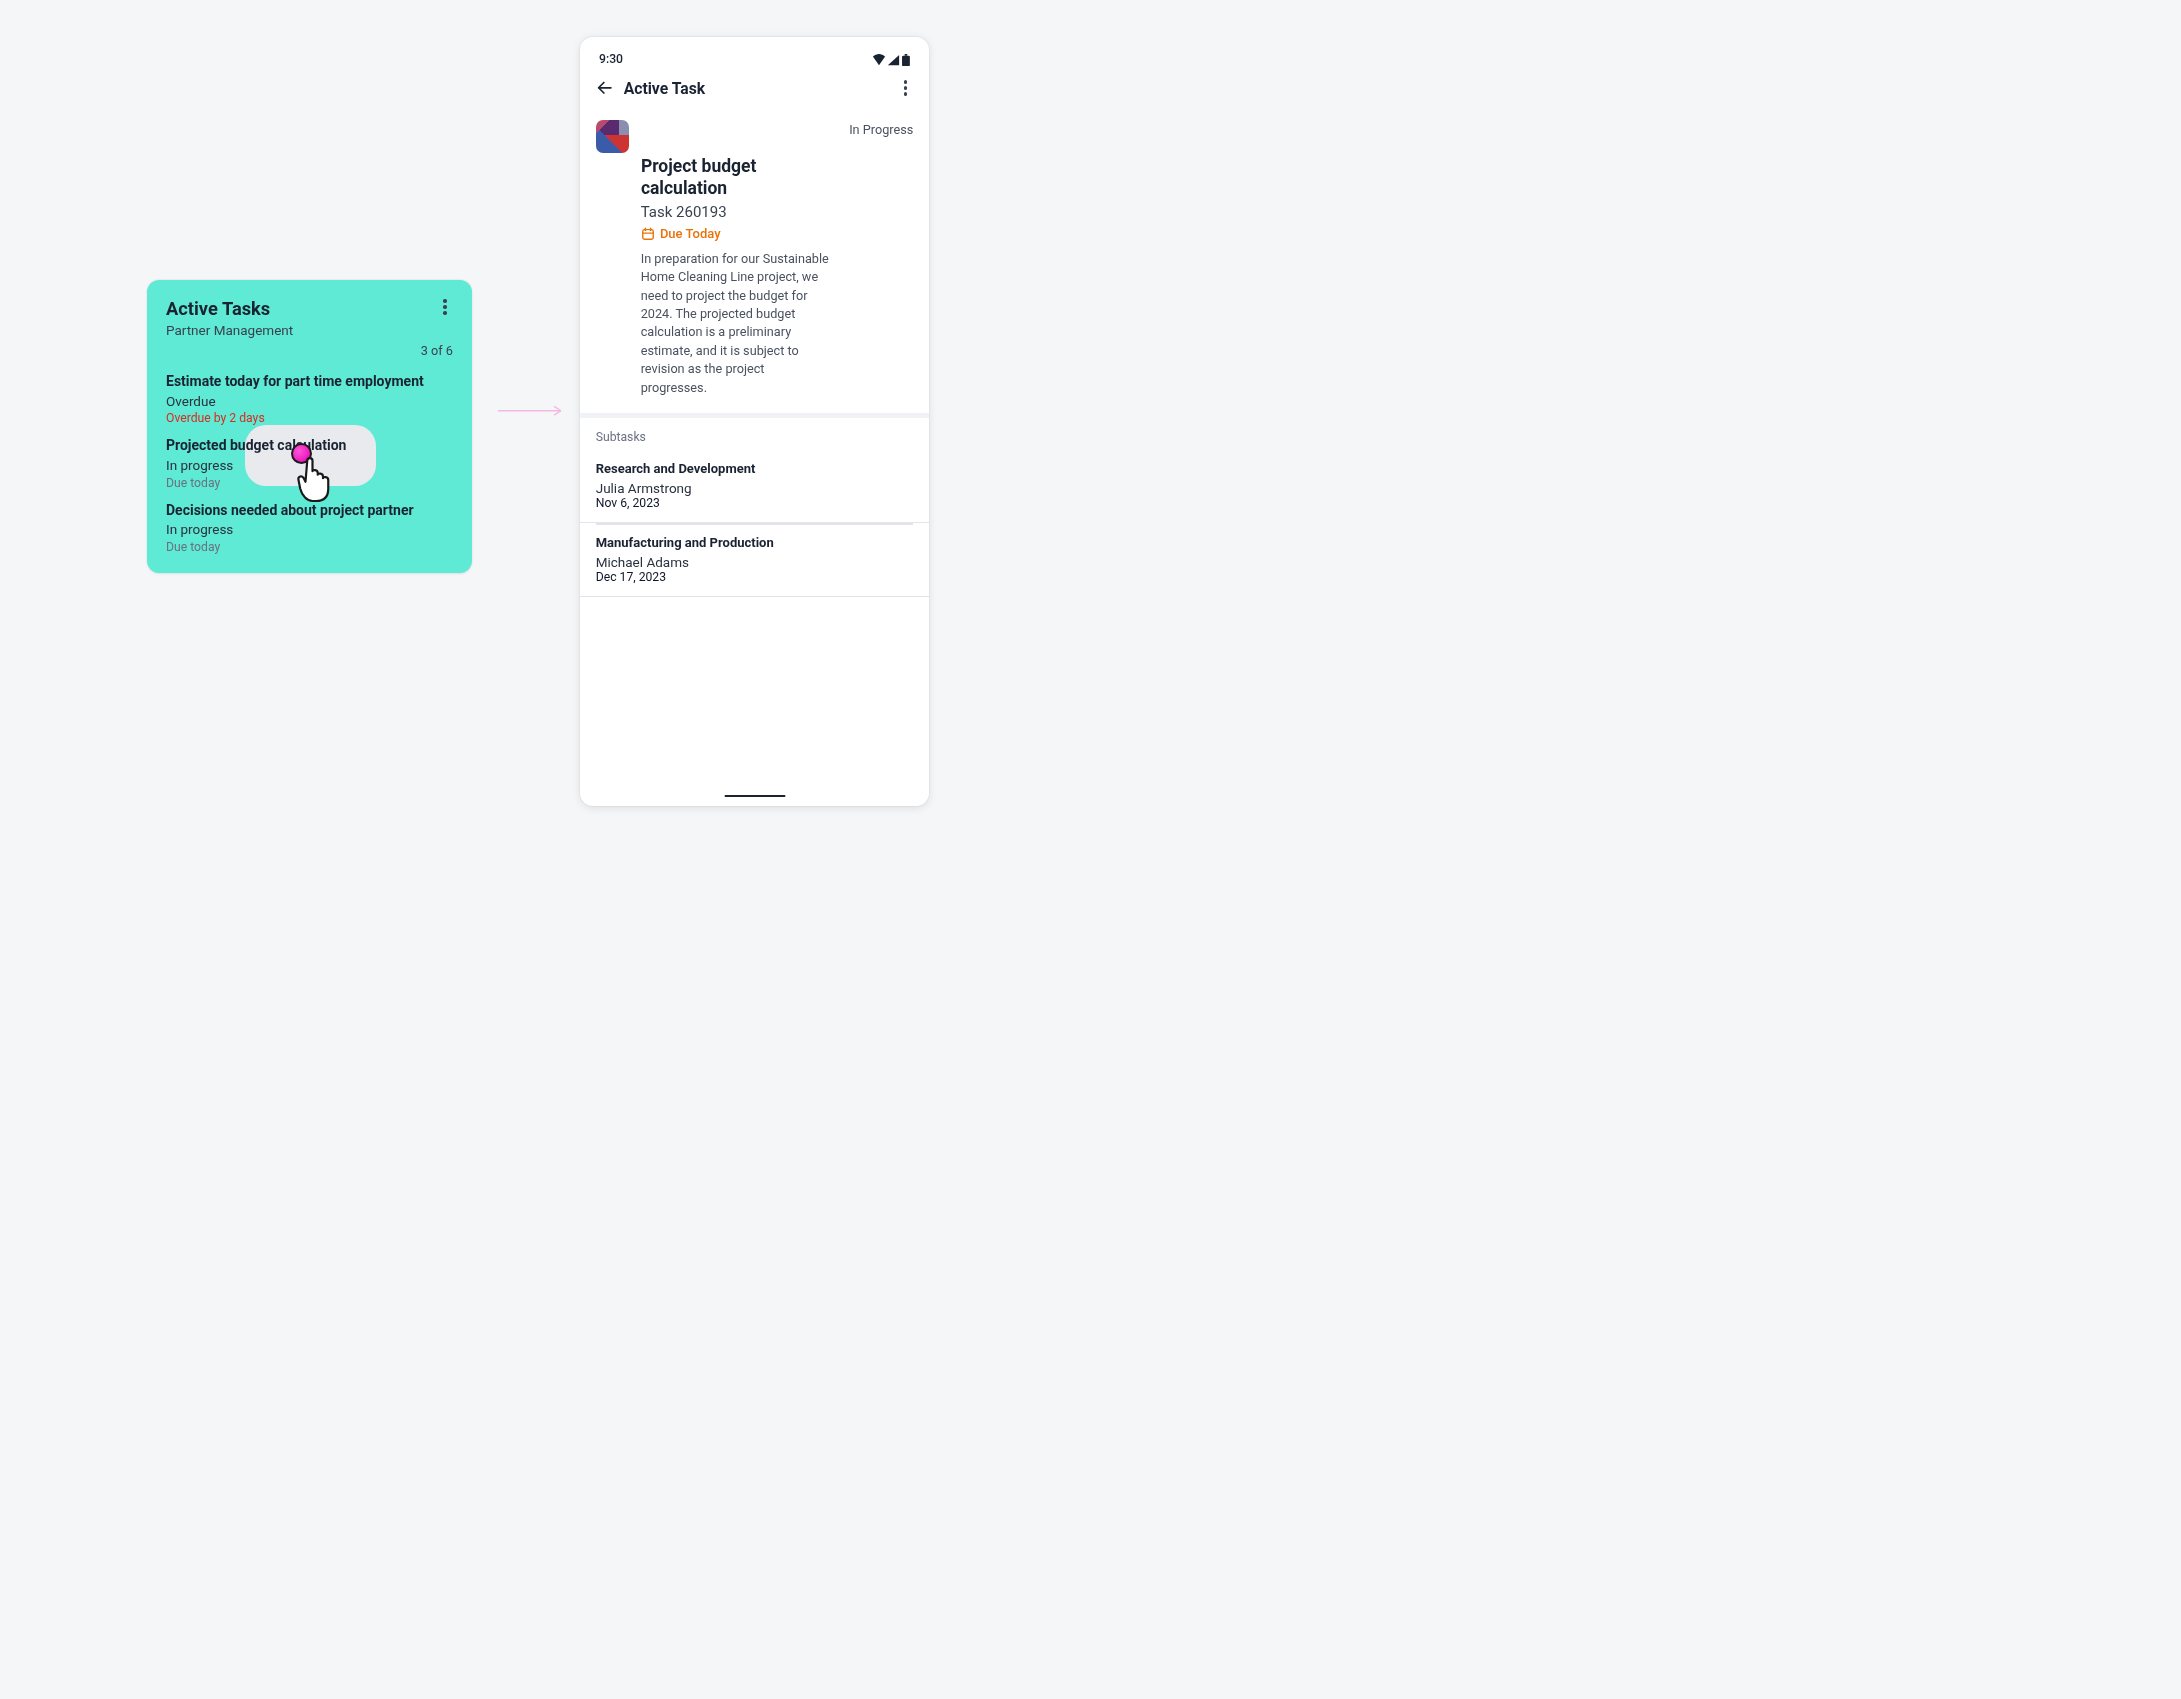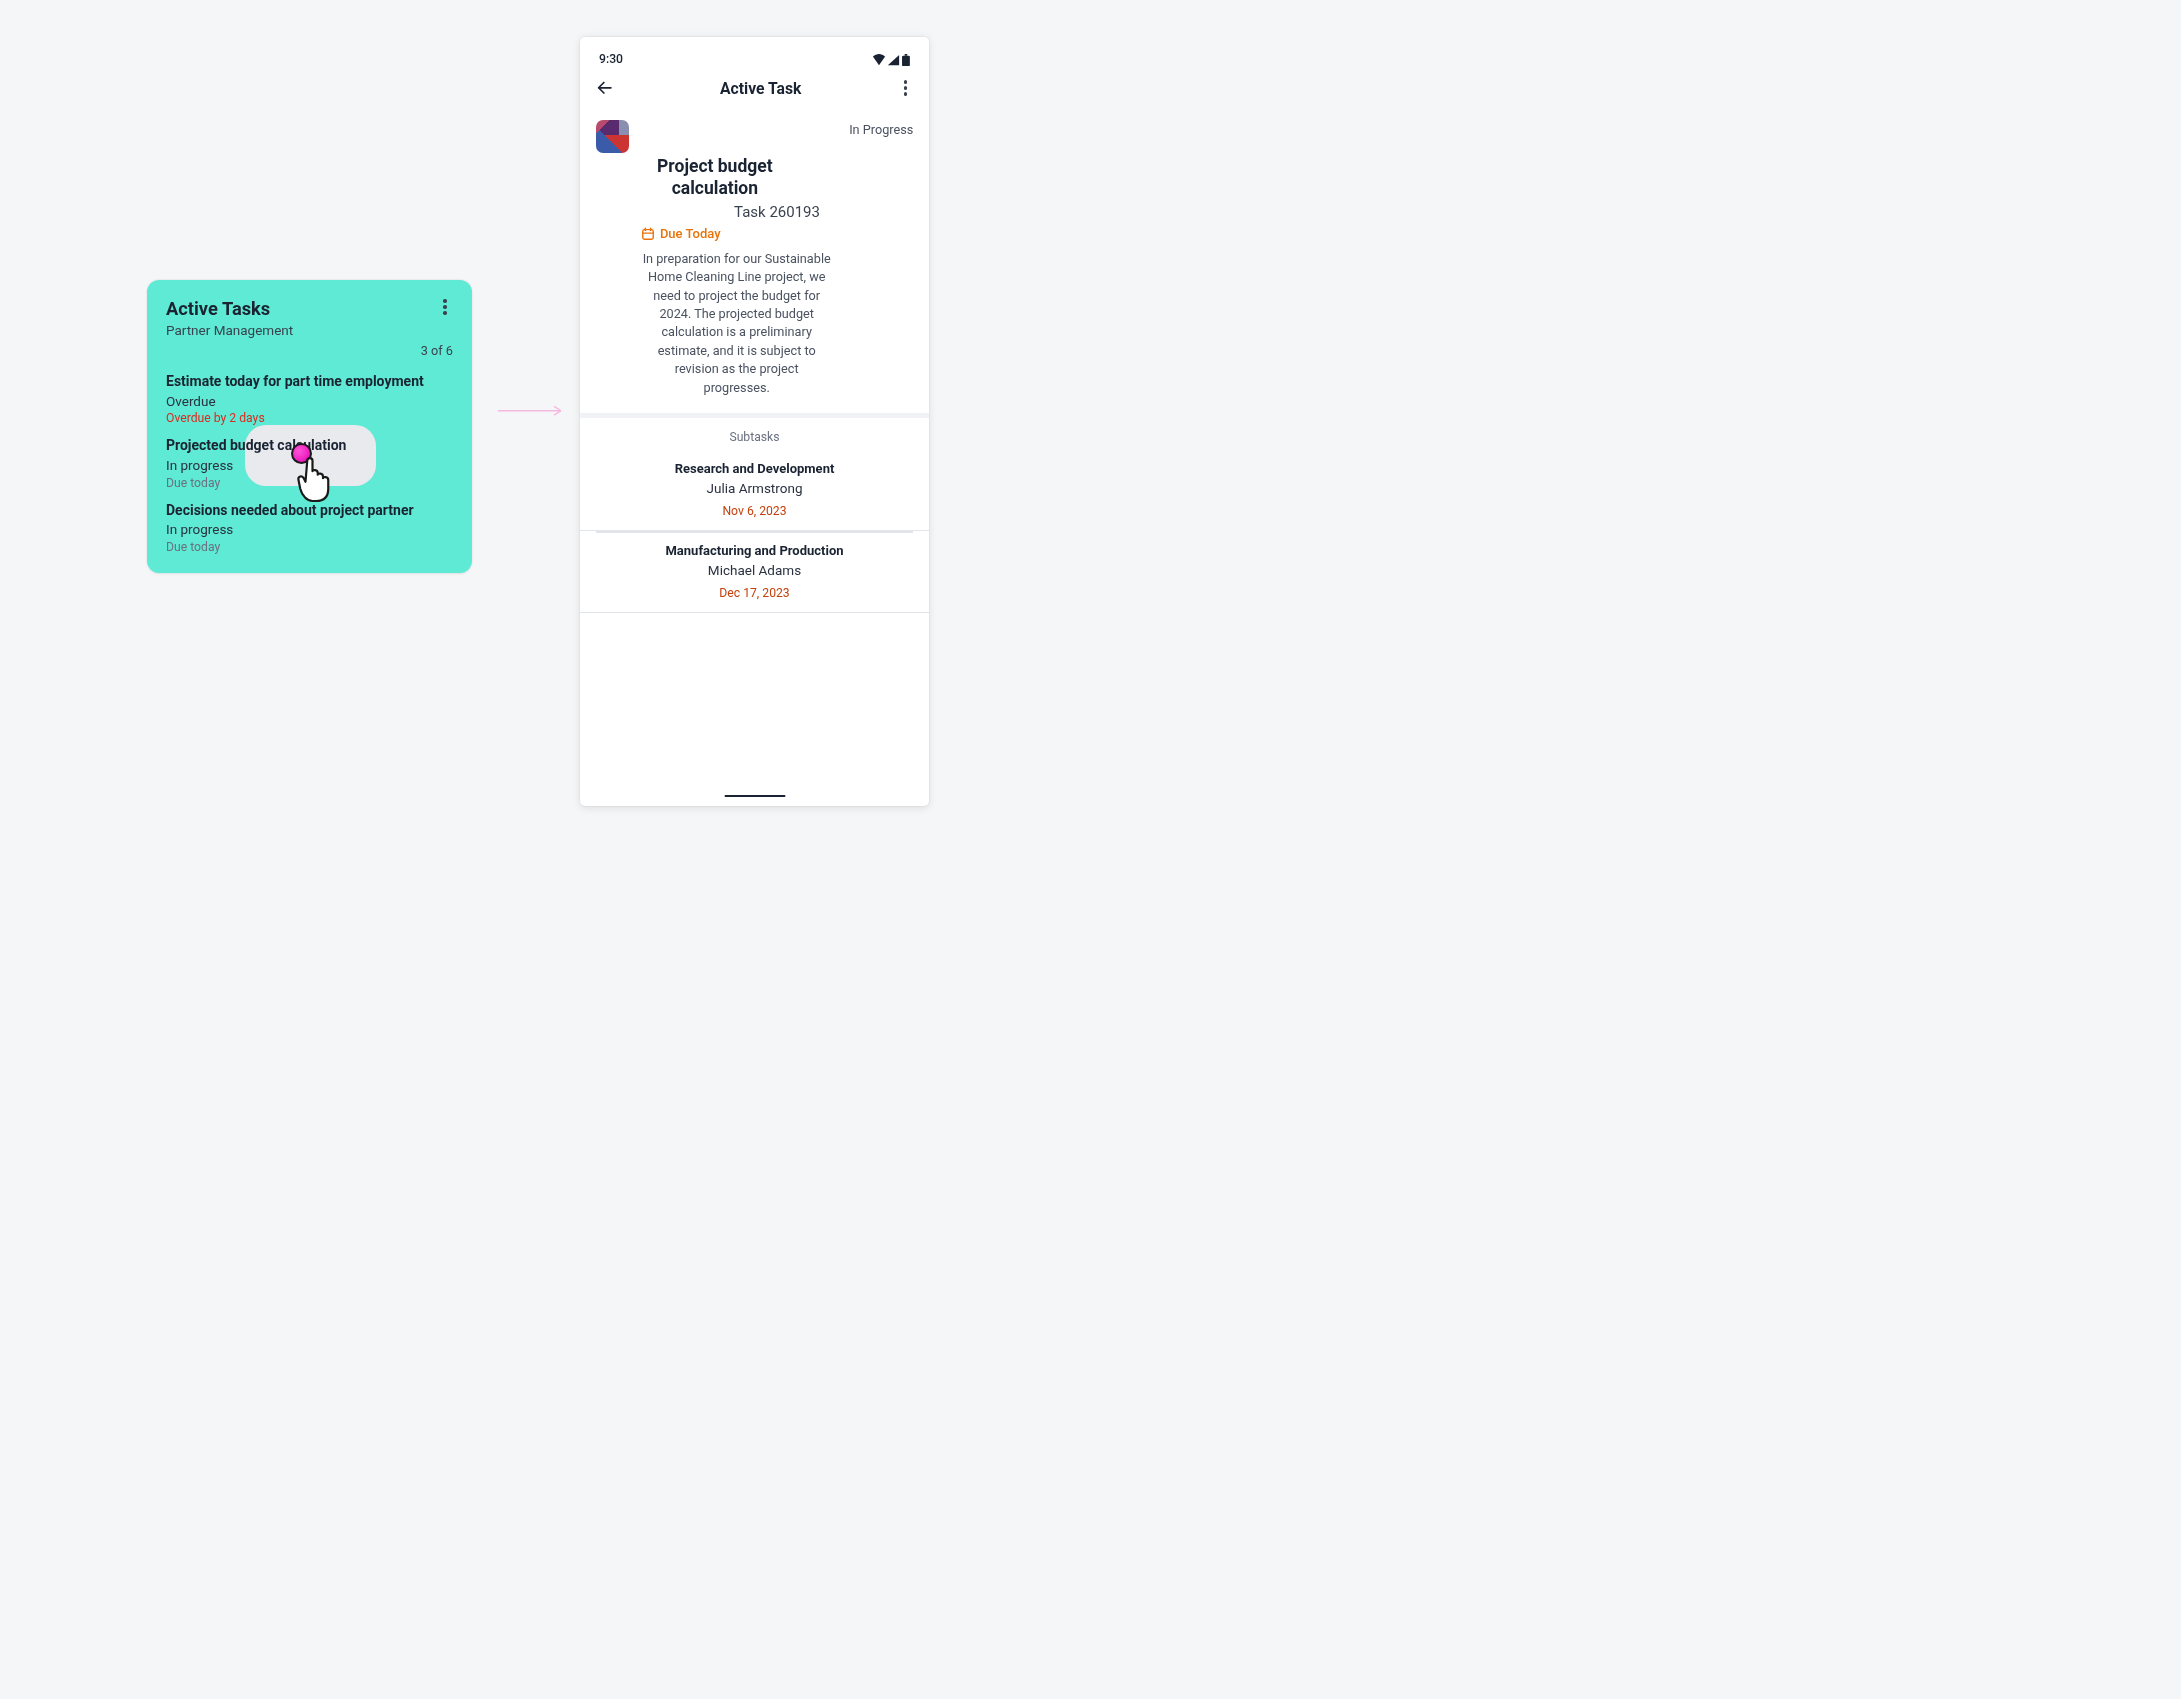--- a/index.html
+++ b/index.html
@@ -84,26 +84,25 @@
   }
 
   
   .phone {
     position: absolute;
     left: 580px;
     top: 37px;
     width: 349px;
     height: 769px;
     background: #fff;
-    border-radius: 5px;
+    border-radius: 13px;
     box-shadow: 0 1.7px 8.7px rgba(0,0,0,.1), 0 0 0 0.9px rgba(0,0,0,.03);
     overflow: hidden;
     display: flex;
     flex-direction: column;
-    text-align: center;
   }
   .status-bar {
     height: 31px;
     display: flex;
     align-items: flex-end;
     justify-content: space-between;
     padding: 0 19px 1.7px;
     font-size: 12.2px;
     font-weight: 500;
     color: #1a2332;
@@ -147,21 +146,21 @@
   .subtasks-label { font-size: 12.2px; color: #6a7180; padding: 12.2px 15.7px 7px; }
   .subtask {
     padding: 10.5px 15.7px 12.2px;
     border-bottom: 0.9px solid #e2e4e9;
     margin: 0 15.7px;
   }
   .subtask { margin: 0; padding-left: 15.7px; padding-right: 15.7px; }
   .subtask:last-child { border-bottom: none; }
   .sub-title { font-size: 13px; font-weight: 700; color: #1a2332; }
   .sub-owner { font-size: 13.5px; color: #2a3140; margin-top: 3.5px; }
-  .sub-date { font-size: 12.2px; color: #c2410c; margin-top: 8px; }
+  .sub-date { font-size: 12.2px; color: #0f172a; margin-top: 0; }
 
   .subtask-divider { height: 0.9px; background: #e2e4e9; margin: 0 15.7px; }
 
   .home-indicator {
     position: absolute;
     bottom: 8.7px;
     left: 50%;
     transform: translateX(-50%);
     width: 61px;
     height: 2.6px;

